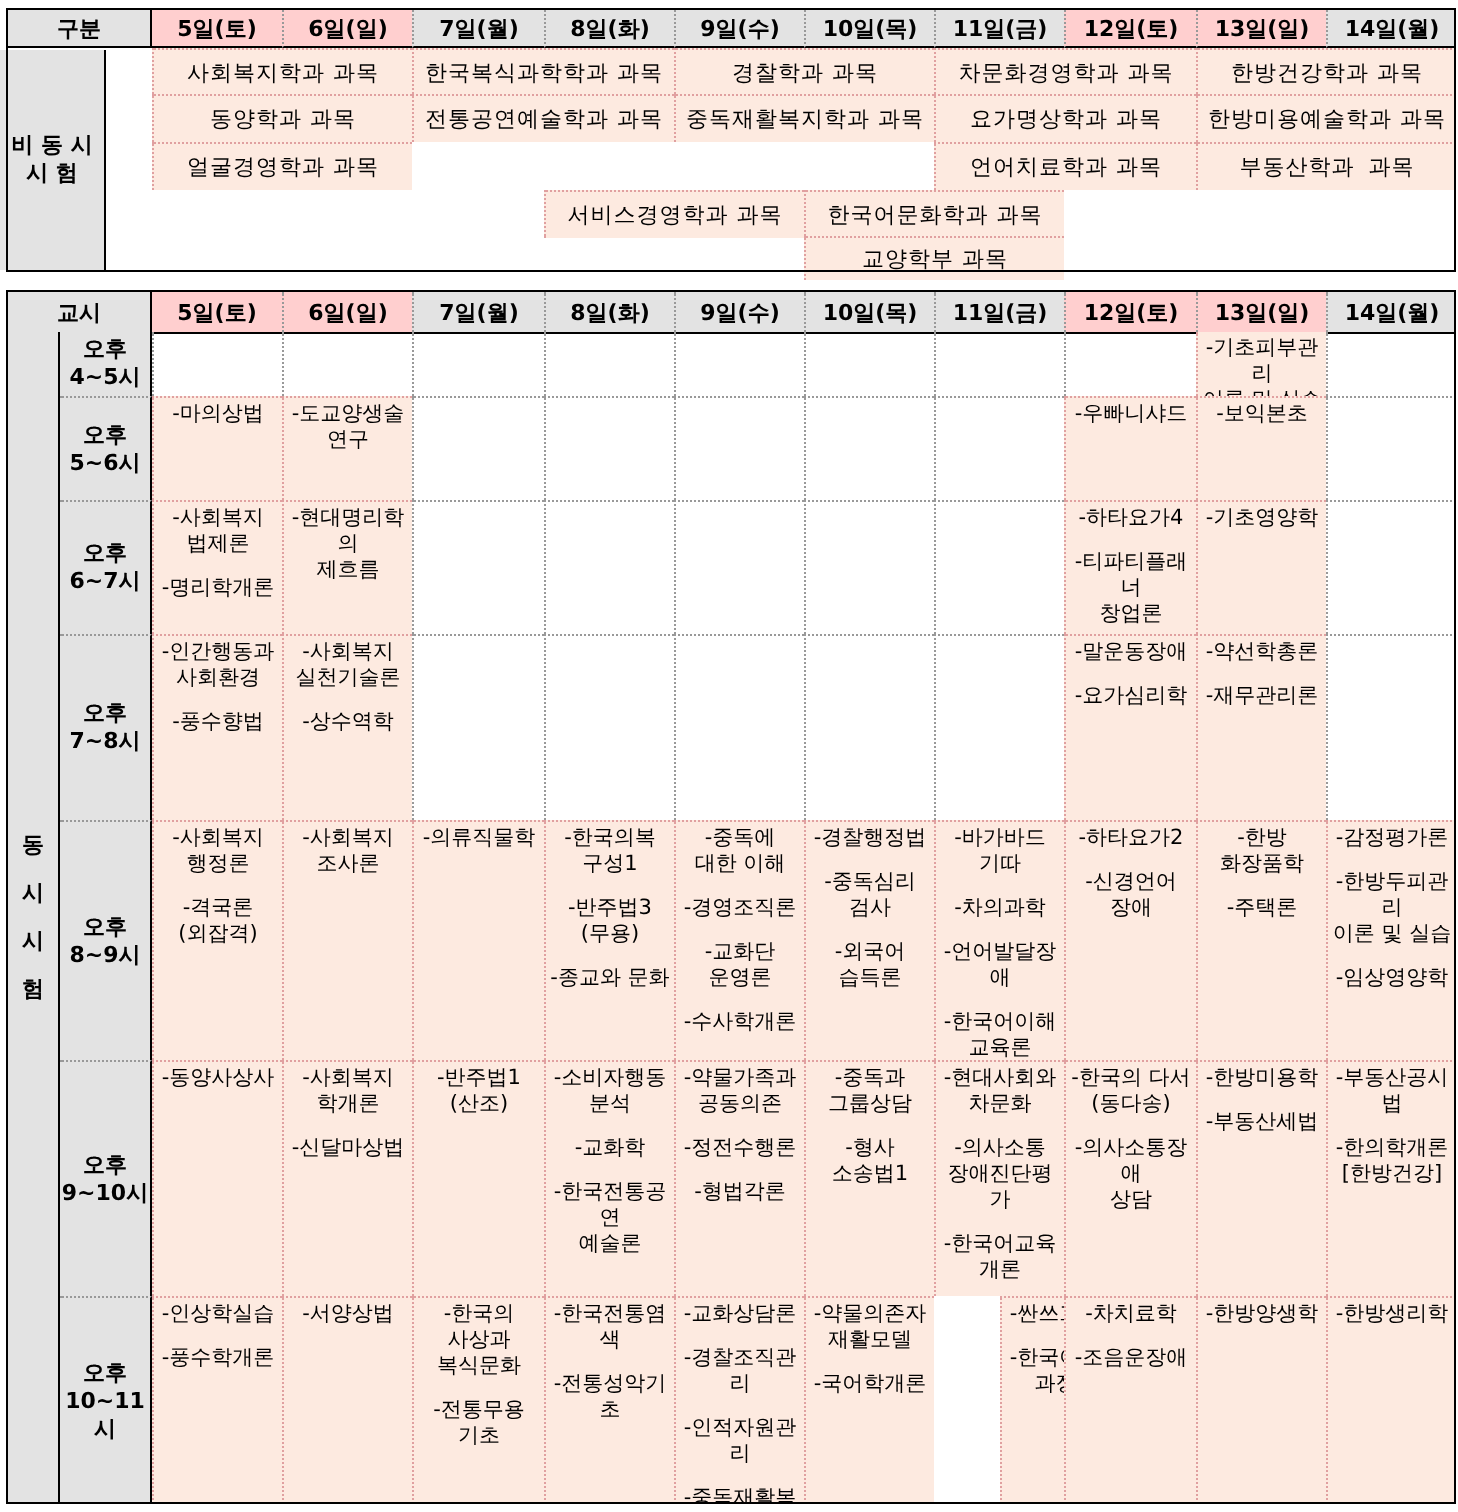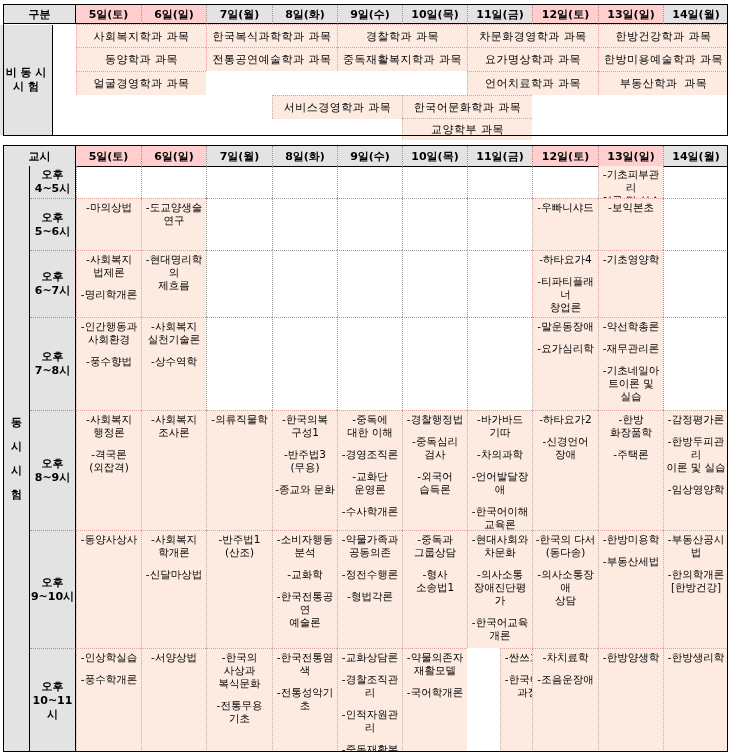--- a/index.html
+++ b/index.html
@@ -152,23 +152,20 @@
     <div class="abs cell vl hl" style="left: 337px; top: 317px; width: 65px; height: 93px;"></div>
     <div class="abs cell vl hl" style="left: 402px; top: 317px; width: 65px; height: 93px;"></div>
     <div class="abs cell vl hl" style="left: 467px; top: 317px; width: 65px; height: 93px;"></div>
     <div class="abs cell peach vlp hlp" style="left: 532px; top: 317px; width: 66px; height: 93px;">
       <div class="it">-말운동장애</div>
       <div class="it">-요가심리학</div>
     </div>
     <div class="abs cell peach vlp hlp" style="left: 598px; top: 317px; width: 65px; height: 93px;">
       <div class="it">-약선학총론</div>
       <div class="it">-재무관리론</div>
-      <div class="it">-기초네일아
-트이론 및
-실습</div>
     </div>
     <div class="abs cell vl hl" style="left: 663px; top: 317px; width: 65px; height: 93px;"></div>
     <div class="abs gray lbl hl" style="left: 30px; top: 410px; width: 46px; height: 120px; border-right: 1.5px solid rgb(0, 0, 0); white-space: pre-line;">오후
 8~9시</div>
     <div class="abs cell peach vlp hlp" style="left: 76px; top: 410px; width: 65px; height: 120px;">
       <div class="it">-사회복지
 행정론</div>
       <div class="it">-격국론
 (외잡격)</div>
     </div>

